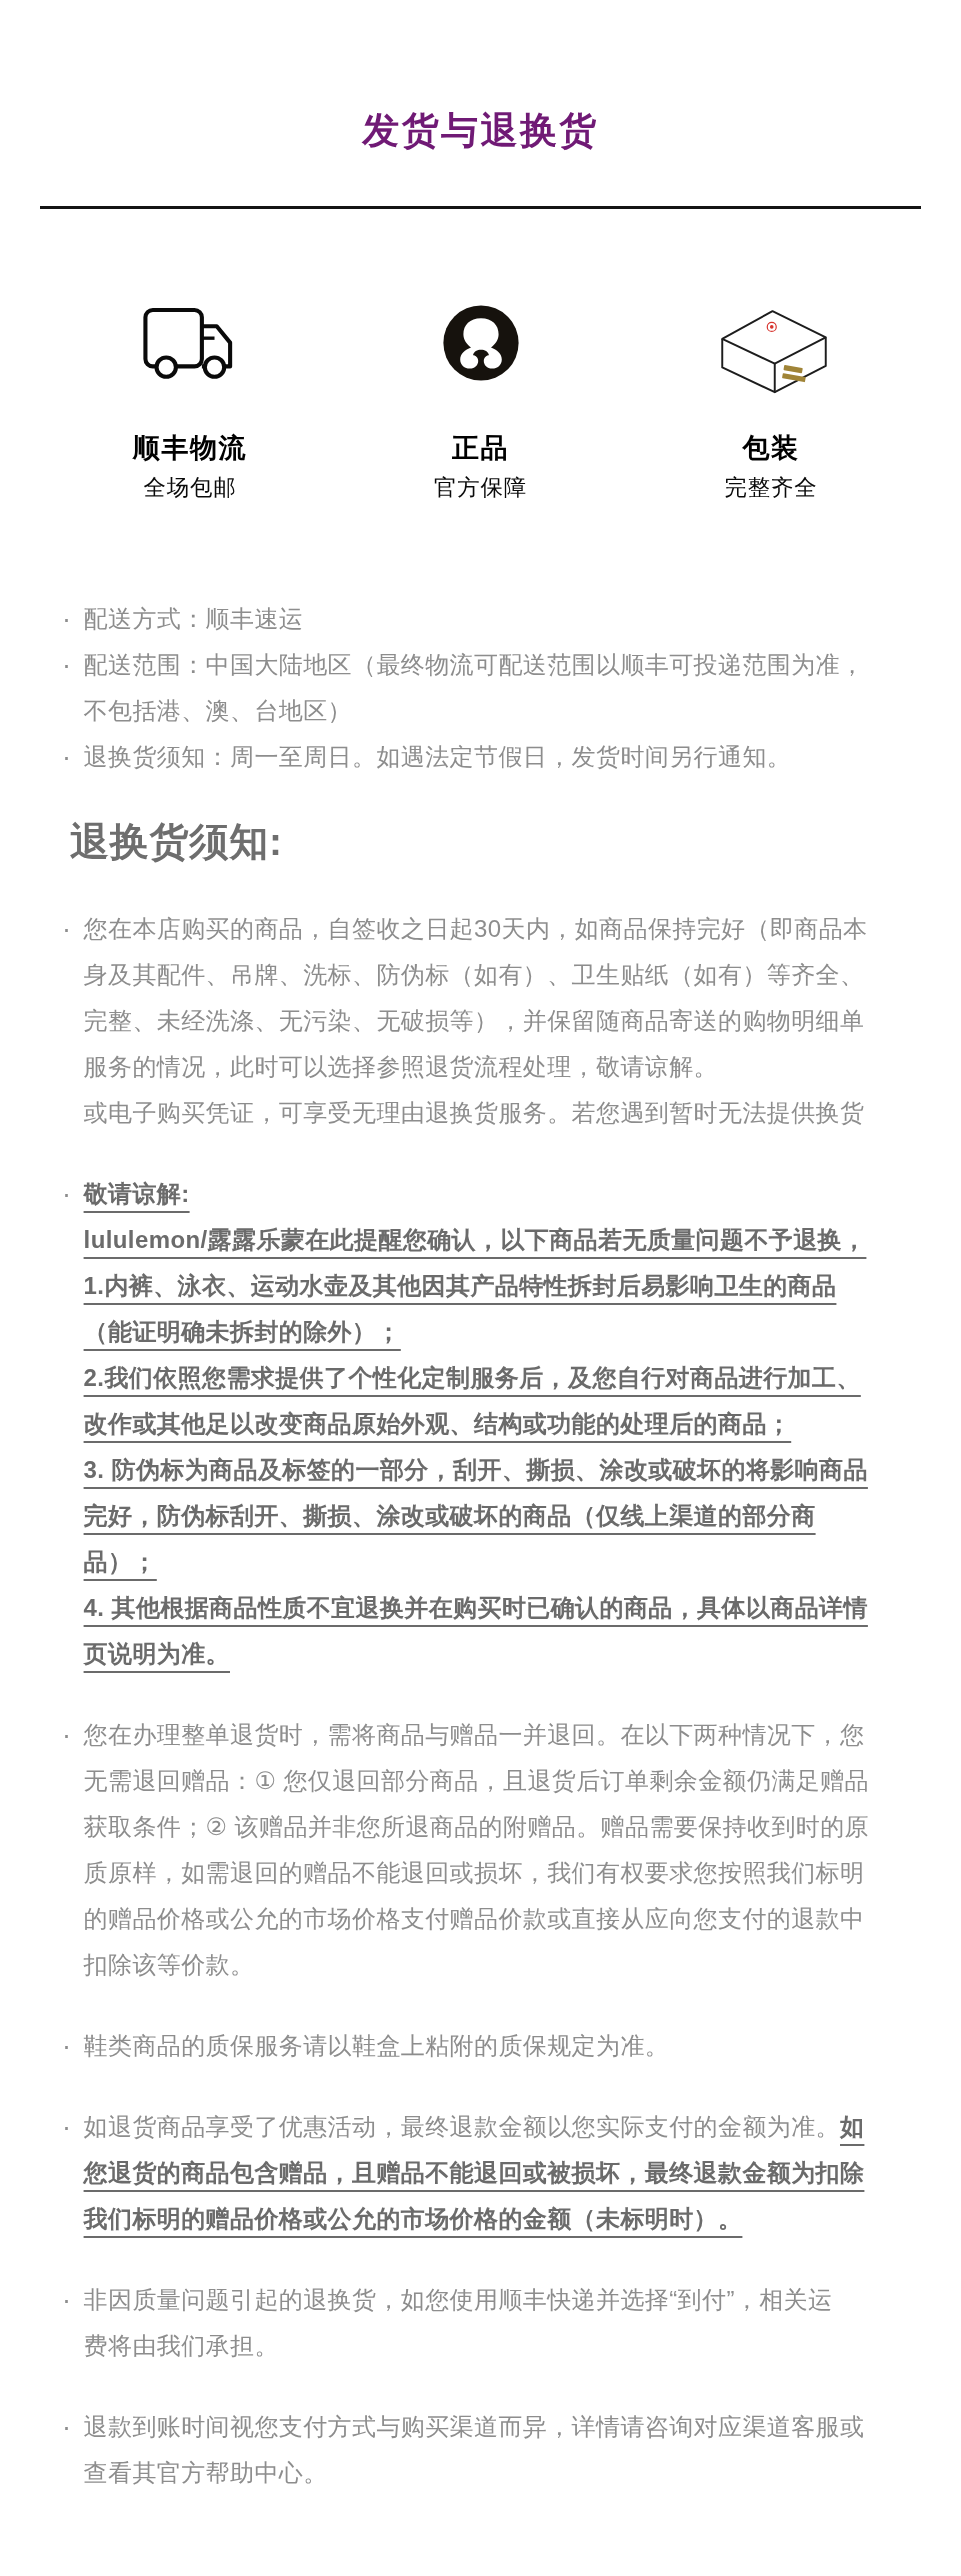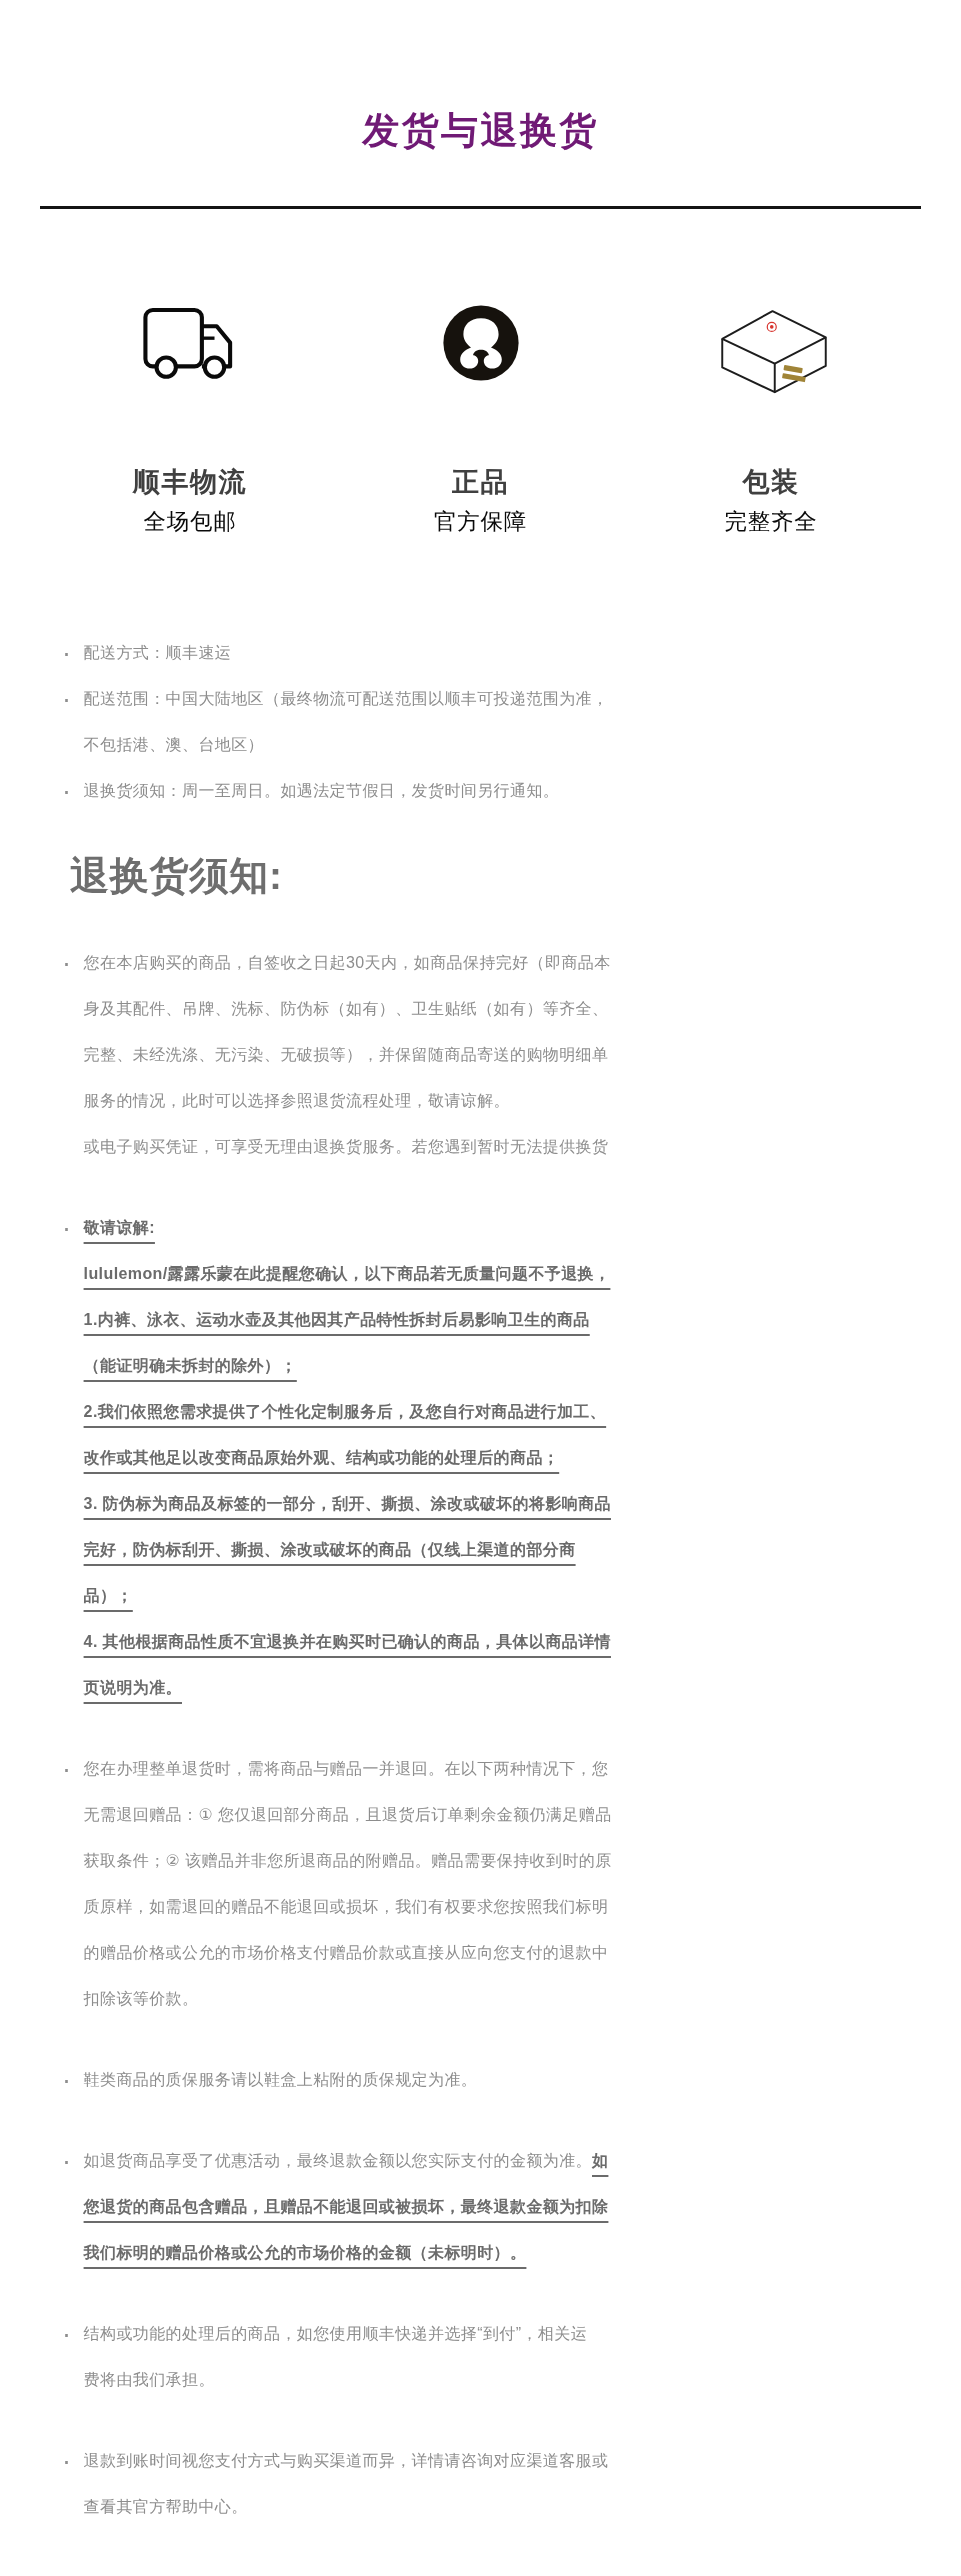--- a/index.html
+++ b/index.html
@@ -12,33 +12,33 @@
     padding-top:109px; text-align:center;
     font-size:37px; line-height:43px; font-weight:700; color:#701a75;
     letter-spacing:2.4px;
   }
   .divider { margin:54px 40px 0 40px; border-top:3.2px solid #141414; }
 
   
   .features { margin-top:95px; padding:0 58px; display:flex; justify-content:space-between; }
   .feature { width:264px; display:flex; flex-direction:column; align-items:center; }
   .icon-wrap { height:78px; display:flex; align-items:center; justify-content:center; }
-  .feature .label { margin-top:84px; font-size:27px; line-height:32px; font-weight:700; color:#404040; letter-spacing:1.6px; }
+  .feature .label { margin-top:50px; font-size:27px; line-height:32px; font-weight:700; color:#000000; letter-spacing:1.6px; }
   .feature .sublabel { margin-top:9.6px; font-size:22.4px; line-height:27px; color:#0a0a0a; letter-spacing:0.8px; }
 
   
   .list { margin-left:62px; margin-right:32px; }
   .list.shipping { margin-top:95px; }
   .bullet-item { position:relative; padding-left:21.6px; }
   .bullet-item .dot {
     position:absolute; left:0; top:0; width:16px;
     font-size:27px; line-height:46px; color:#8d8d8d;
   }
   .line {
-    font-size:16px; line-height:46px; color:#8d8d8d;
+    font-size:24px; line-height:46px; color:#8d8d8d;
     white-space:nowrap; letter-spacing:0.4px;
   }
   .line .em {
     color:#6b6b6b; font-weight:700;
     text-decoration:underline; text-decoration-thickness:2px; text-underline-offset:8.8px;
   }
   .returns-heading {
     margin:43px 0 0 70px;
     font-size:39px; line-height:37px; font-weight:700; color:#6e6e6e; letter-spacing:0.8px;
   }
@@ -155,21 +155,21 @@
         <div class="line"><span>鞋类商品的质保服务请以鞋盒上粘附的质保规定为准。</span></div>
       </div>
       <div class="bullet-item">
         <span class="dot">·</span>
         <div class="line"><span>如退货商品享受了优惠活动，最终退款金额以您实际支付的金额为准。</span><span class="em">如</span></div>
         <div class="line"><span class="em">您退货的商品包含赠品，且赠品不能退回或被损坏，最终退款金额为扣除</span></div>
         <div class="line"><span class="em">我们标明的赠品价格或公允的市场价格的金额（未标明时）。</span></div>
       </div>
       <div class="bullet-item">
         <span class="dot">·</span>
-        <div class="line"><span>结构或功能的处理后的商品，如您使用顺丰快递并选择“到付”，相关运</span></div>
+        <div class="line"><span>非因质量问题引起的退换货，如您使用顺丰快递并选择“到付”，相关运</span></div>
         <div class="line"><span>费将由我们承担。</span></div>
       </div>
       <div class="bullet-item">
         <span class="dot">·</span>
         <div class="line"><span>退款到账时间视您支付方式与购买渠道而异，详情请咨询对应渠道客服或</span></div>
         <div class="line"><span>查看其官方帮助中心。</span></div>
       </div>
     </div>
 
 </div>

